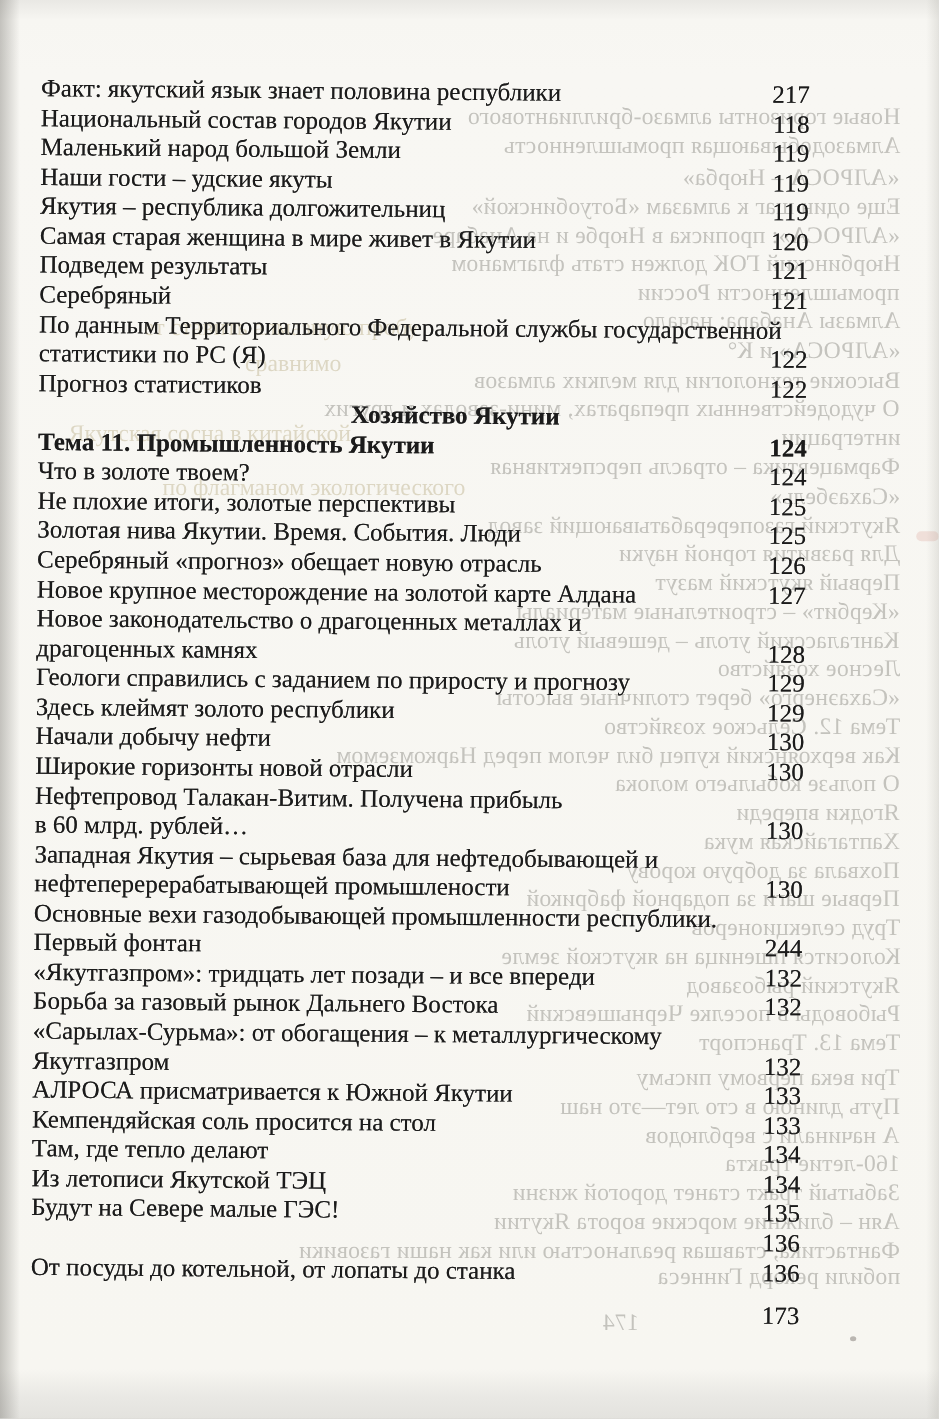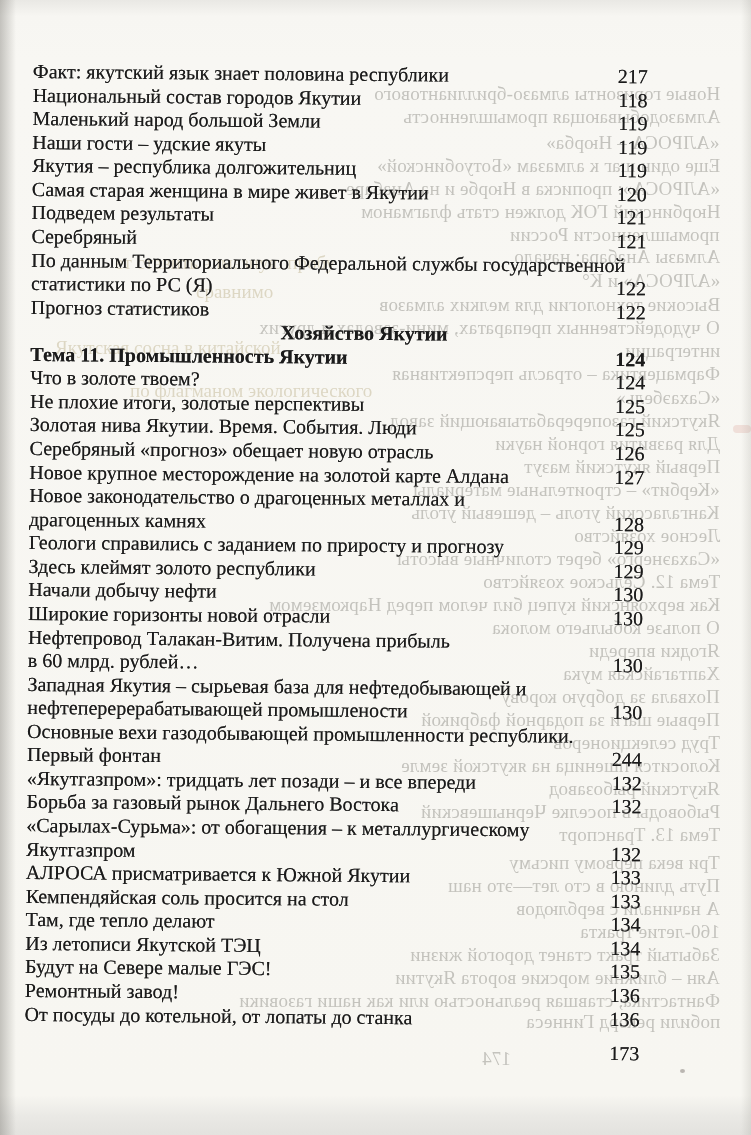--- a/index.html
+++ b/index.html
@@ -160,21 +160,21 @@
         <div class="row"><span class="t">Первый фонтан</span><span class="n">244</span></div>
         <div class="row"><span class="t">«Якутгазпром»: тридцать лет позади – и все впереди</span><span class="n">132</span></div>
         <div class="row"><span class="t">Борьба за газовый рынок Дальнего Востока</span><span class="n">132</span></div>
         <div class="row"><span class="t">«Сарылах-Сурьма»: от обогащения – к металлургическому</span></div>
         <div class="row"><span class="t">Якутгазпром</span><span class="n">132</span></div>
         <div class="row"><span class="t">АЛРОСА присматривается к Южной Якутии</span><span class="n">133</span></div>
         <div class="row"><span class="t">Кемпендяйская соль просится на стол</span><span class="n">133</span></div>
         <div class="row"><span class="t">Там, где тепло делают</span><span class="n">134</span></div>
         <div class="row"><span class="t">Из летописи Якутской ТЭЦ</span><span class="n">134</span></div>
         <div class="row"><span class="t">Будут на Севере малые ГЭС!</span><span class="n">135</span></div>
-        <div class="row"><span class="t">Ремонтный завод!</span><span class="n">136</span></div>
+        <div class="row"><span class="n">136</span></div>
         <div class="row"><span class="t">От посуды до котельной, от лопаты до станка</span><span class="n">136</span></div>
       </div>
     <div class="footer-num">173</div>
   </div>
 
   <div class="speck" style="left:680px;top:1069px;"></div>
   <div class="smudge" style="top:425px;"></div>
 </div>
 
 </body></html>

